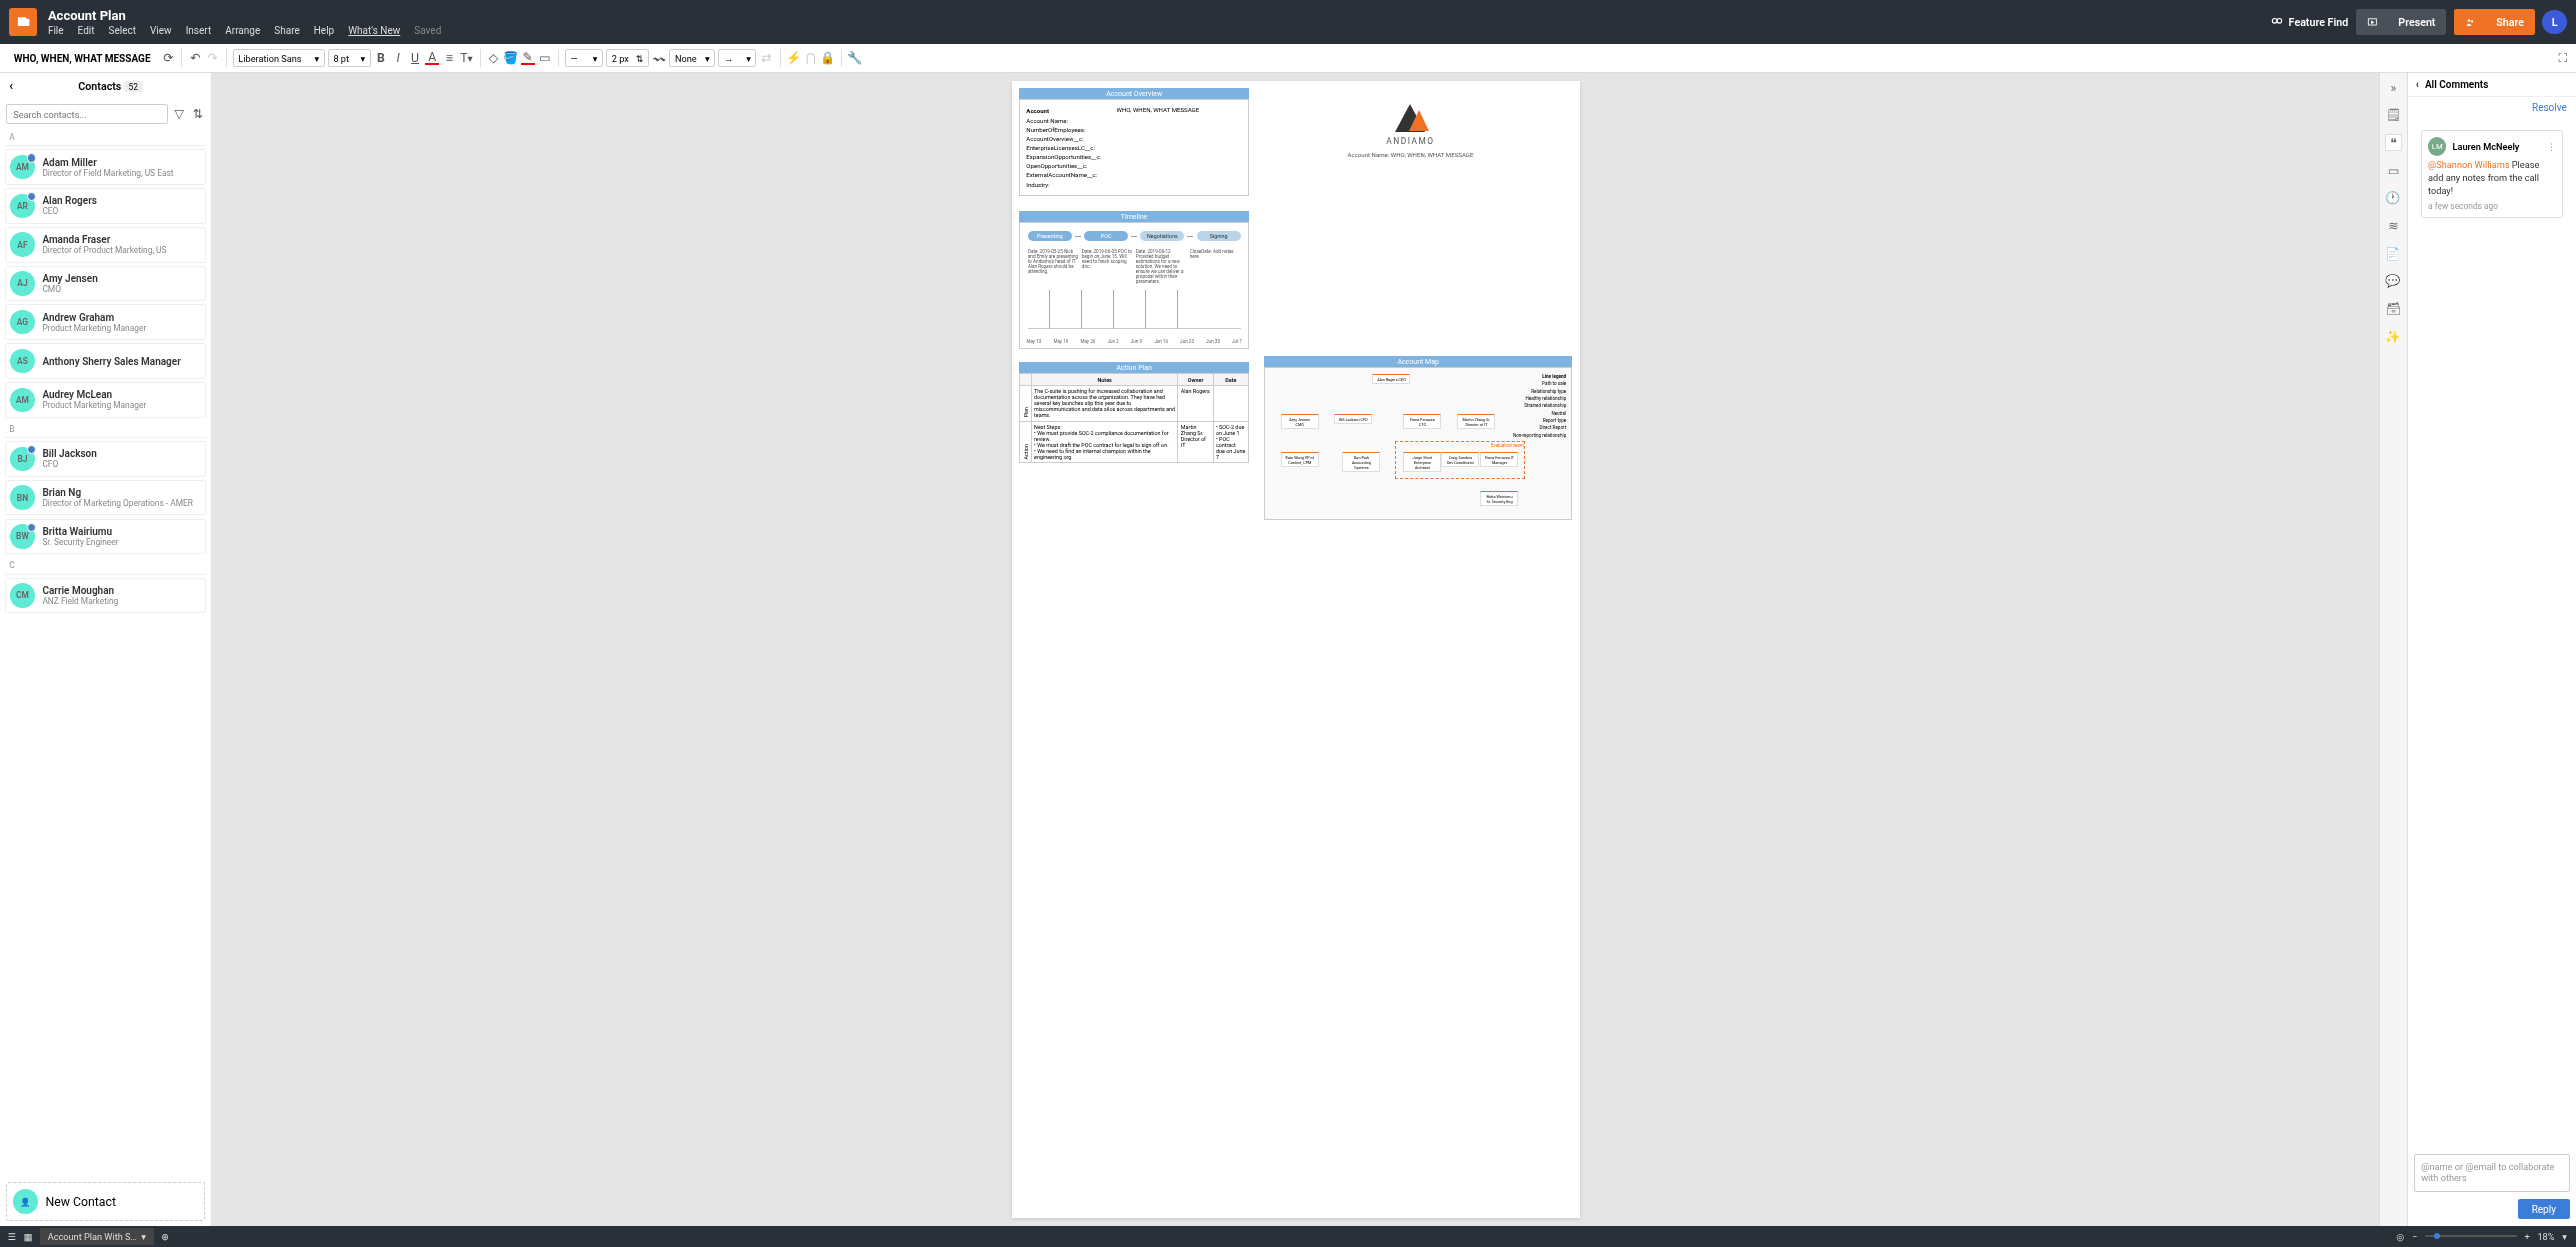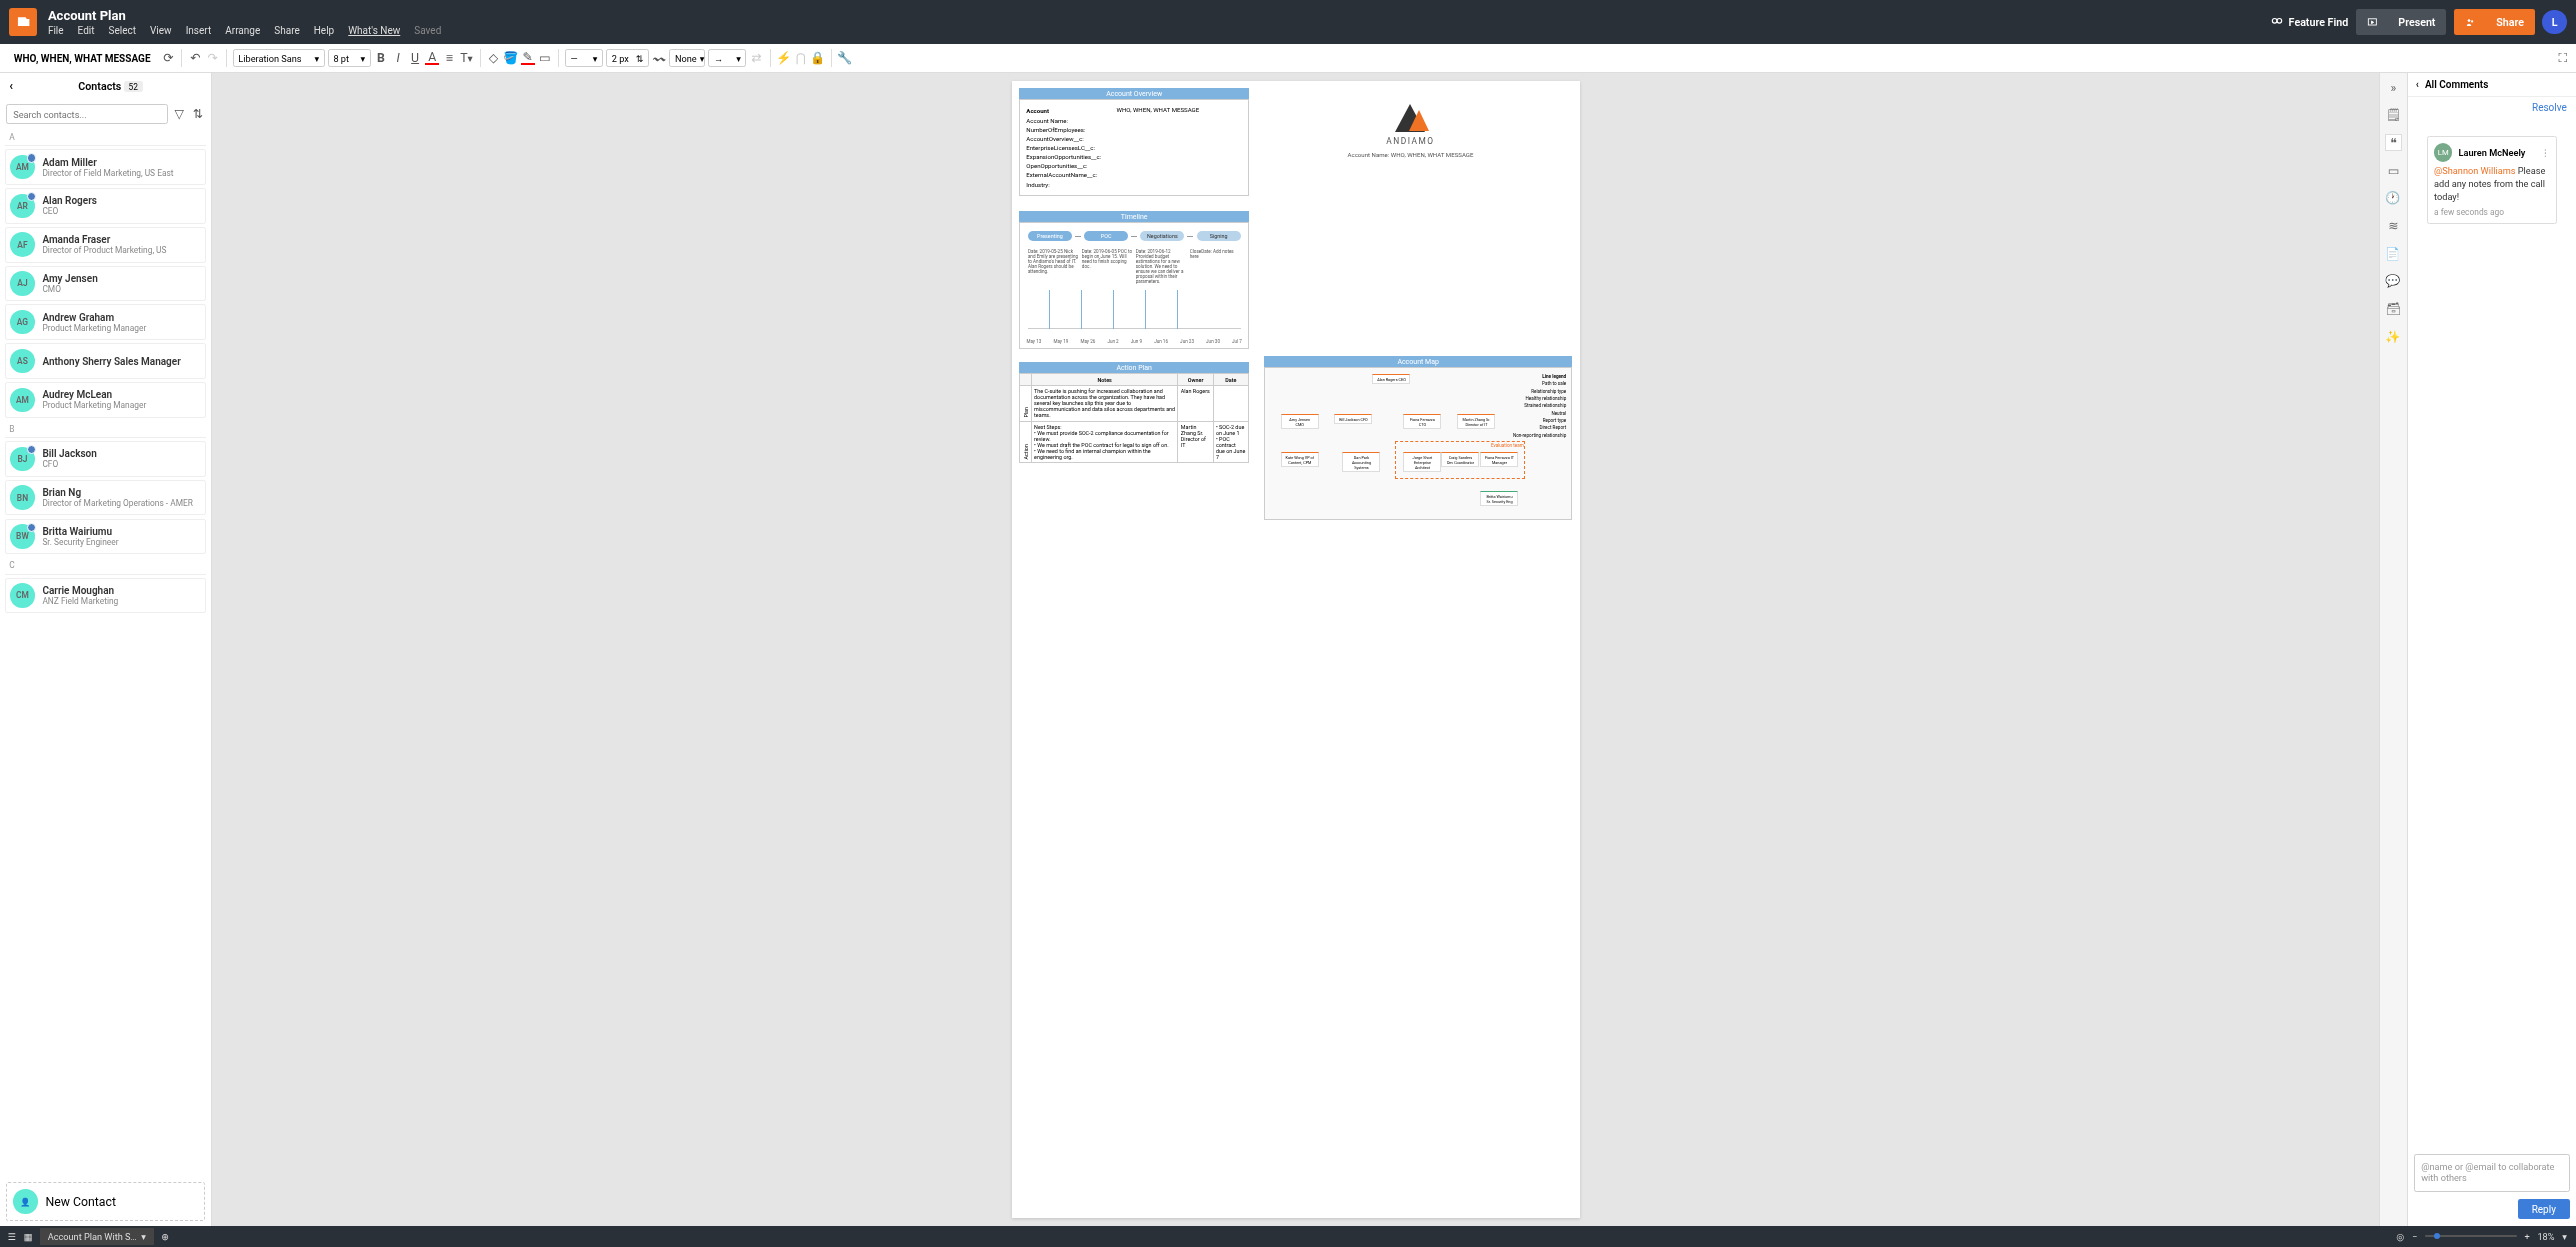--- a/index.html
+++ b/index.html
@@ -74,21 +74,21 @@
 .ap-table th,.ap-table td{border:0.8px solid #ccc;padding:2.3px;vertical-align:top}
 .ap-table th{background:#f5f5f5;font-weight:600}
 .map-body{background:#f9f9f9;min-height:153px;padding:6.1px;font-size:4.6px;position:relative;border:0.8px solid #ccc}
 .legend{position:absolute;right:4.6px;top:4.6px;font-size:4.6px;text-align:right;line-height:1.6}
 .org-node{background:#fff;border:0.8px solid #ddd;padding:1.5px 3.1px;font-size:3.8px;text-align:center;width:38px;border-top:1.5px solid #ef7225;position:absolute}
 .right-rail{width:28px;background:#f5f5f5;border-left:0.8px solid #ddd;display:flex;flex-direction:column;align-items:center;padding-top:6.1px;gap:10.7px}
 .rail-icon{width:17px;height:17px;display:flex;align-items:center;justify-content:center;color:#666;cursor:pointer}
 .comments-panel{width:169px;background:#fff;border-left:0.8px solid #ddd;display:flex;flex-direction:column}
 .cp-head{display:flex;align-items:center;padding:6.1px 7.7px;font-size:10px;font-weight:600;border-bottom:0.8px solid #eee;gap:6.1px}
 .cp-resolve{text-align:right;padding:4.6px 9.2px;color:#3b7dd8;font-size:10px;cursor:pointer}
-.comment-card{border:0.8px solid #ddd;border-radius:2.3px;margin:19px;padding:6.1px;font-size:9.2px}
+.comment-card{border:0.8px solid #ddd;border-radius:2.3px;margin:13px;padding:6.1px;font-size:9.2px}
 .cc-head{display:flex;align-items:center;gap:6.1px;margin-bottom:3.1px}
 .cc-avatar{width:18.4px;height:18.4px;border-radius:50%;background:#7a8;color:#fff;display:flex;align-items:center;justify-content:center;font-size:7.7px}
 .cc-name{font-weight:600;font-size:9.2px}
 .cc-dots{margin-left:auto;cursor:pointer;color:#888}
 .cc-body{font-size:9.2px;color:#333;line-height:1.4}
 .cc-mention{color:#ef7225}
 .cc-time{font-size:8.4px;color:#999;margin-top:3.1px}
 .reply-box{margin:6.1px;margin-top:auto}
 .reply-input{width:100%;border:0.8px solid #ccc;border-radius:2.3px;padding:6.1px;font-size:9.2px;min-height:38px;resize:none;color:#333}
 .reply-input::placeholder{color:#999}
@@ -184,21 +184,21 @@
     <div class="tb-icon">🪣</div>
     <div class="tb-icon" style="border-bottom:2.3px solid red">✎</div>
     <div class="tb-icon">▭</div>
     <div class="tb-sep"></div>
     <div class="tb-select" style="width:38px">—<span style="margin-left:auto">▾</span></div>
     <div class="tb-select" style="width:43px">
         <span>2 px</span>
         <span style="margin-left:auto">⇅</span>
       </div>
     <div class="tb-icon">〰</div>
-    <div class="tb-select" style="width:36px">
+    <div class="tb-select" style="width:46px">
         <span>None</span>
         <span style="margin-left:auto">▾</span>
       </div>
     <div class="tb-select" style="width:38px">→<span style="margin-left:auto">▾</span></div>
     <div class="tb-icon" style="color:#ccc">⇄</div>
     <div class="tb-sep"></div>
     <div class="tb-icon" style="color:#ccc">⚡</div>
     <div class="tb-icon" style="color:#ccc">⋂</div>
     <div class="tb-icon" style="color:#ccc">🔒</div>
     <div class="tb-sep"></div>

